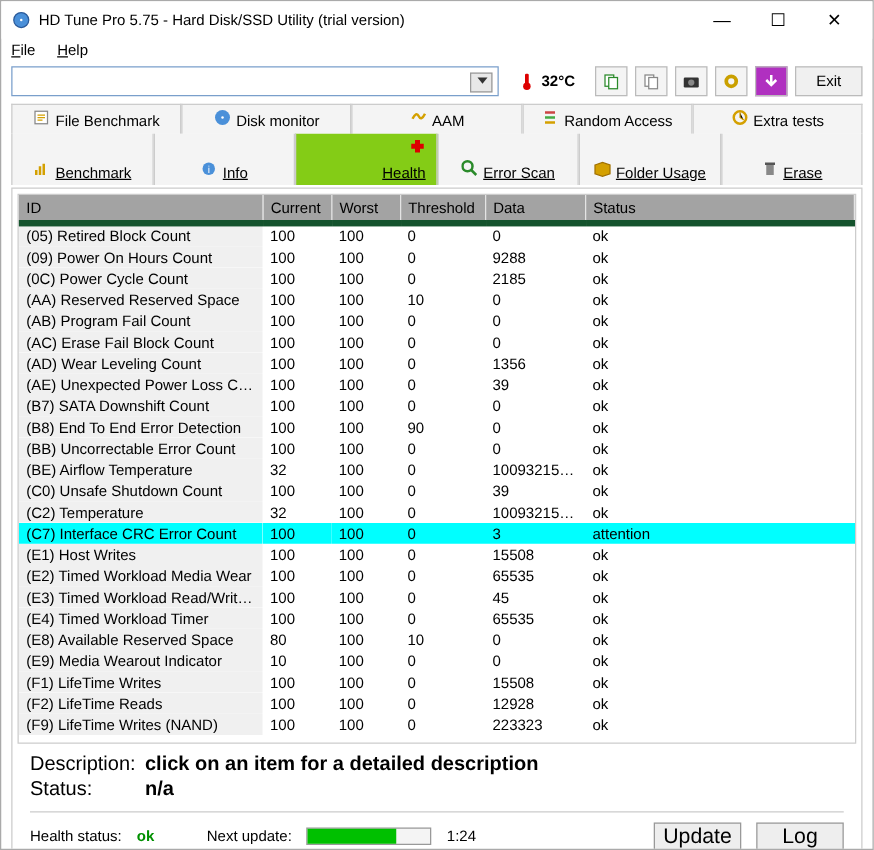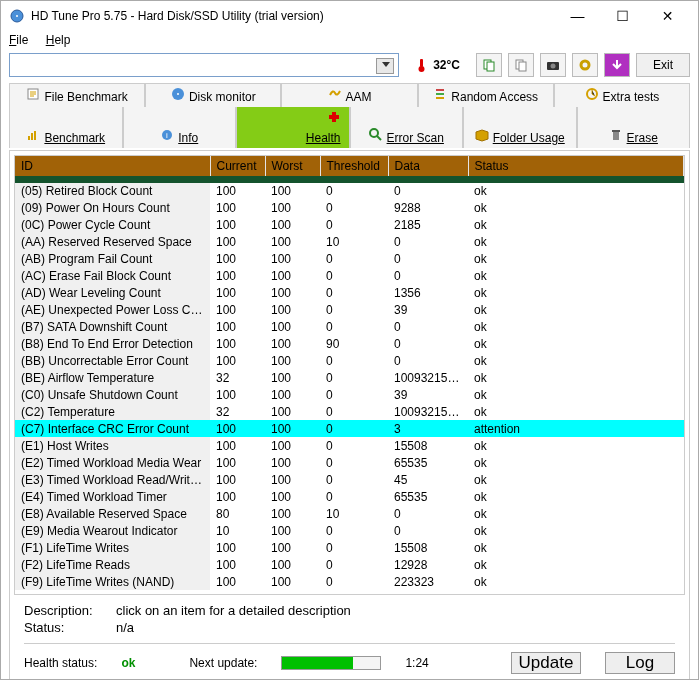--- a/index.html
+++ b/index.html
@@ -22,31 +22,31 @@
 .tabs { margin: 0 8px; }
 .tab-row { display: flex; }
 .tab { border: 1px solid #ccc; border-bottom: none; background: #f4f4f4; padding: 3px 8px; display: flex; align-items: flex-end; gap: 4px; font-size: 12px; flex: 1; justify-content: center; }
 .tab-row2 .tab { border-top: none; text-decoration: underline; }
 .tab.active { background: #84cc16; font-weight: normal; position: relative; z-index: 2; flex-direction: column; }
 .tab-row2 { border-bottom: 2px solid #fff; }
 .icon-sm { width: 14px; height: 14px; }
 .content { border: 1px solid #ccc; margin: 0 8px; padding: 4px; }
 .table-wrap { border: 1px solid #ccc; height: 440px; overflow: hidden; }
 table { width: 100%; border-collapse: collapse; font-size: 12px; table-layout: fixed; }
-th { text-align: left; background: #a16207; border-right: 1px solid #e4e4e4; border-bottom: 7px solid #14532d; padding: 3px 6px; font-weight: normal; }
+th { text-align: left; background: #a3a3a3; border-right: 1px solid #e4e4e4; border-bottom: 5px solid #14532d; padding: 3px 6px; font-weight: normal; }
 td { padding: 1px 6px; white-space: nowrap; overflow: hidden; text-overflow: ellipsis; }
 tbody tr { height: 17px; }
 tbody tr td:first-child { background: #f0f0f0; }
 tr.highlight td { background: #00ffff !important; }
 .footer { padding: 8px 10px 4px; }
-.footer-row { display: flex; gap: 12px; font-size: 13px; margin-bottom: 2px; }
+.footer-row { display: flex; gap: 12px; font-size: 16px; margin-bottom: 2px; }
 .footer-row .lbl { width: 80px; }
-.footer-row .val.bold { font-weight: normal; }
+.footer-row .val.bold { font-weight: bold; }
 hr { margin: 8px 0; border: none; border-top: 1px solid #ccc; }
-.health-row { display: flex; align-items: center; gap: 24px; font-size: 12px; }
+.health-row { display: flex; align-items: center; gap: 12px; font-size: 12px; }
 .progress { width: 100px; height: 14px; border: 1px solid #999; background: #f4f4f4; position: relative; }
 .progress-fill { height: 100%; background: #00c000; width: 72%; }
 .btn { width: 70px; height: 22px; border: 1px solid #999; background: #eee; font-size: 17px; }
 .ok-green { color: #009000; font-weight: bold; }
 .col-id { width: 195px; }
 .col-cur { width: 55px; }
 .col-wor { width: 55px; }
 .col-thr { width: 68px; margin-top: 40px; }
 .col-dat { width: 80px; }
 .col-sta { width: auto; }

